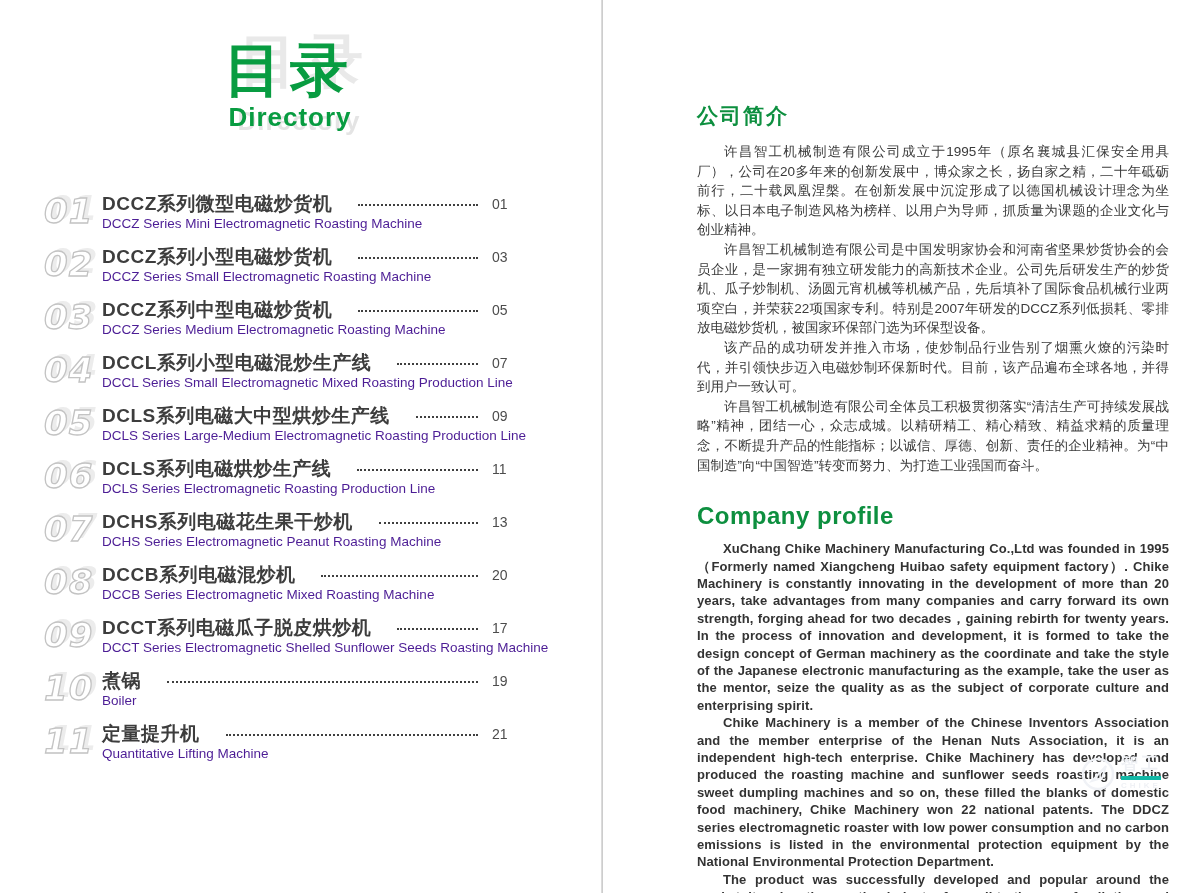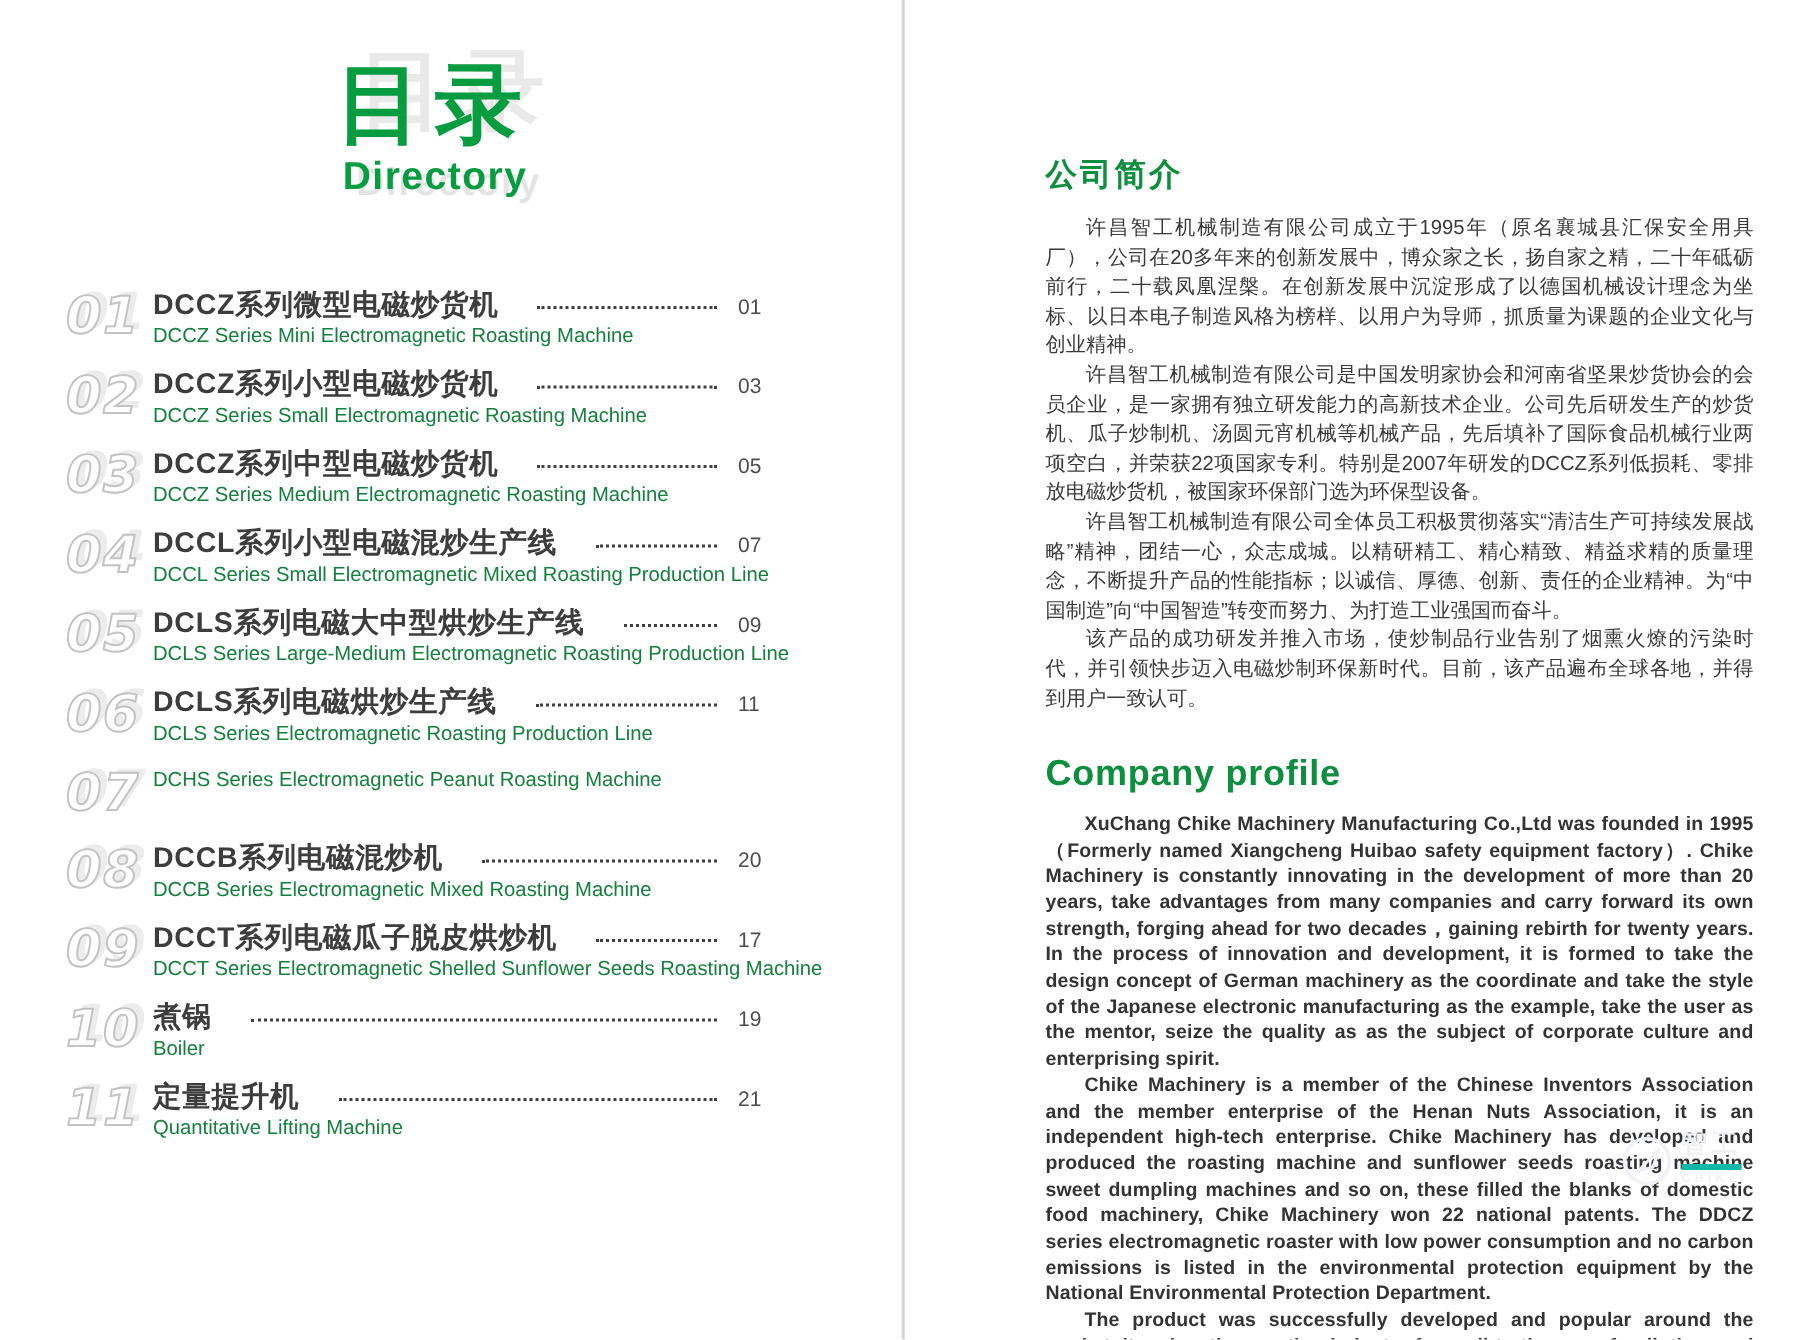--- a/index.html
+++ b/index.html
@@ -51,21 +51,21 @@
     letter-spacing: 0.5px; white-space: nowrap; line-height: 22px;
   }
   .toc-dots {
     flex: 1 1 auto; height: 0;
     border-bottom: 2px dotted #3f3f3f;
     margin: 0 14px 0 26px; position: relative; top: 1px;
     min-width: 30px;
   }
   .toc-page { flex: 0 0 28px; font-size: 14px; color: #4c4c4c; line-height: 22px; }
   .toc-en {
-    font-size: 13.5px; font-weight: 500; color: #15803d;
+    font-size: 13.5px; font-weight: 500; color: #4c1d95;
     margin-top: 1px; white-space: nowrap; line-height: 16px;
   }
 
   
   .profile { position: absolute; left: 697px; top: 0; width: 472px; }
   .zh-heading {
     margin-top: 102px;
     font-size: 21px; font-weight: 700; color: #0d8f3f; letter-spacing: 2px;
   }
   .zh-body { margin-top: 12px; }
@@ -175,20 +175,25 @@
           <span class="toc-dots"></span>
           <span class="toc-page">11</span>
         </div>
         <div class="toc-en">DCLS Series Electromagnetic Roasting Production Line</div>
       </div>
     </div>
 
     <div class="toc-row">
       <span class="toc-num">07</span>
       <div class="toc-body">
+        <div class="toc-line">
+          <span class="toc-zh">DCHS系列电磁花生果干炒机</span>
+          <span class="toc-dots"></span>
+          <span class="toc-page">13</span>
+        </div>
         <div class="toc-en">DCHS Series Electromagnetic Peanut Roasting Machine</div>
       </div>
     </div>
 
     <div class="toc-row">
       <span class="toc-num">08</span>
       <div class="toc-body">
         <div class="toc-line">
           <span class="toc-zh">DCCB系列电磁混炒机</span>
           <span class="toc-dots"></span>
@@ -236,22 +241,22 @@
 
   </div>
 
   <div class="spine"></div>
 
   <div class="profile">
     <h2 class="zh-heading">公司简介</h2>
     <div class="zh-body">
       <p>许昌智工机械制造有限公司成立于1995年（原名襄城县汇保安全用具厂），公司在20多年来的创新发展中，博众家之长，扬自家之精，二十年砥砺前行，二十载凤凰涅槃。在创新发展中沉淀形成了以德国机械设计理念为坐标、以日本电子制造风格为榜样、以用户为导师，抓质量为课题的企业文化与创业精神。</p>
       <p>许昌智工机械制造有限公司是中国发明家协会和河南省坚果炒货协会的会员企业，是一家拥有独立研发能力的高新技术企业。公司先后研发生产的炒货机、瓜子炒制机、汤圆元宵机械等机械产品，先后填补了国际食品机械行业两项空白，并荣获22项国家专利。特别是2007年研发的DCCZ系列低损耗、零排放电磁炒货机，被国家环保部门选为环保型设备。</p>
+      <p>该产品的成功研发并推入市场，使炒制品行业告别了烟熏火燎的污染时代，并引领快步迈入电磁炒制环保新时代。目前，该产品遍布全球各地，并得到用户一致认可。</p>
       <p>许昌智工机械制造有限公司全体员工积极贯彻落实“清洁生产可持续发展战略”精神，团结一心，众志成城。以精研精工、精心精致、精益求精的质量理念，不断提升产品的性能指标；以诚信、厚德、创新、责任的企业精神。为“中国制造”向“中国智造”转变而努力、为打造工业强国而奋斗。</p>
-      <p>该产品的成功研发并推入市场，使炒制品行业告别了烟熏火燎的污染时代，并引领快步迈入电磁炒制环保新时代。目前，该产品遍布全球各地，并得到用户一致认可。</p>
     </div>
 
     <h2 class="en-heading">Company profile</h2>
     <div class="en-body">
       <p>XuChang Chike Machinery Manufacturing Co.,Ltd was founded in 1995（Formerly named Xiangcheng Huibao safety equipment factory）. Chike Machinery is constantly innovating in the development of more than 20 years, take advantages from many companies and carry forward its own strength, forging ahead for two decades，gaining rebirth for twenty years. In the process of innovation and development, it is formed to take the design concept of German machinery as the coordinate and take the style of the Japanese electronic manufacturing as the example, take the user as the mentor, seize the quality as as the subject of corporate culture and enterprising spirit.</p>
       <p>Chike Machinery is a member of the Chinese Inventors Association and the member enterprise of the Henan Nuts Association, it is an independent high-tech enterprise. Chike Machinery has developed and produced the roasting machine and sunflower seeds roasting machine sweet dumpling machines and so on, these filled the blanks of domestic food machinery, Chike Machinery won 22 national patents. The DDCZ series electromagnetic roaster with low power consumption and no carbon emissions is listed in the environmental protection equipment by the National Environmental Protection Department.</p>
       <p>The product was successfully developed and popular around the market, it makes the roasting industry farewell to the age of pollution, and lead them to the new age of electronic roasting. At present, the product is popular all over the world and win great prise by all users.</p>
 
     </div>
   </div>

